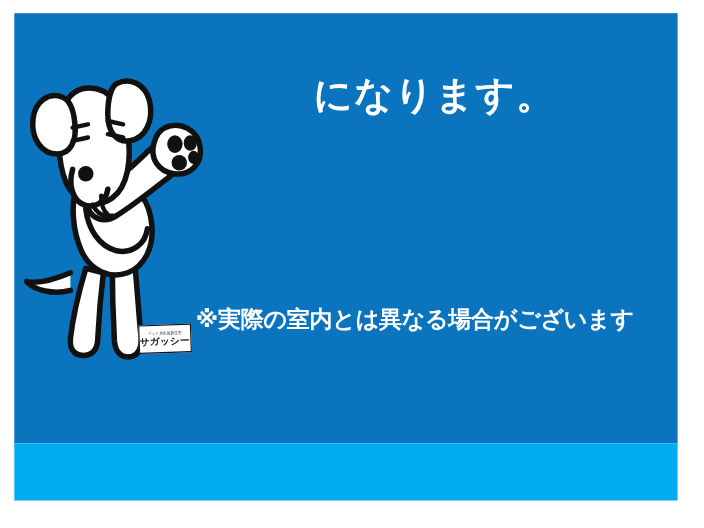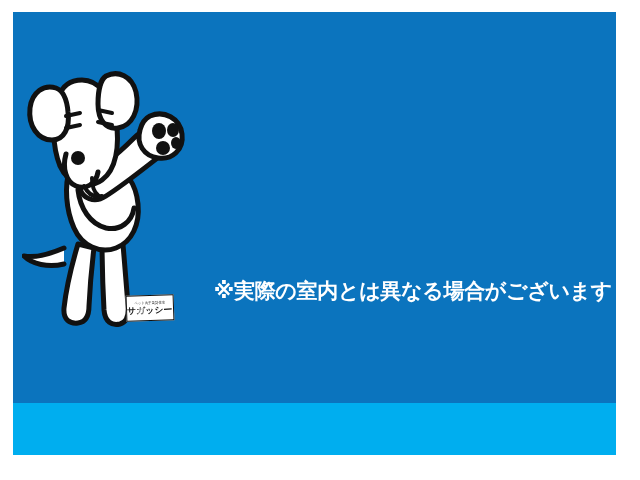--- a/index.html
+++ b/index.html
@@ -98,21 +98,21 @@
     letter-spacing: 1px;
     white-space: nowrap;
   }
   .headline.line2 { letter-spacing: 0px; }
 
   .disclaimer {
     position: absolute;
     left: 178px;
     top: 276px;
     width: 434px;
-    text-align: right;
+    text-align: left;
     color: #ffffff;
     font-weight: bold;
     font-size: 21px;
     line-height: 30px;
     letter-spacing: -0.3px;
     white-space: nowrap;
   }
 </style>
 </head>
 <body>
@@ -183,17 +183,18 @@
       </g>
     </svg>
   </div>
 
   <div class="mascot-badge">
     <span class="badge-top">ペット共生賃貸住宅</span>
     <span class="badge-name">サガッシー</span>
   </div>
 
   <div class="text-block">
+    <div class="headline line3">になります。</div>
   </div>
 
   <div class="disclaimer">※実際の室内とは異なる場合がございます</div>
 
 </div>
 
 </body></html>

